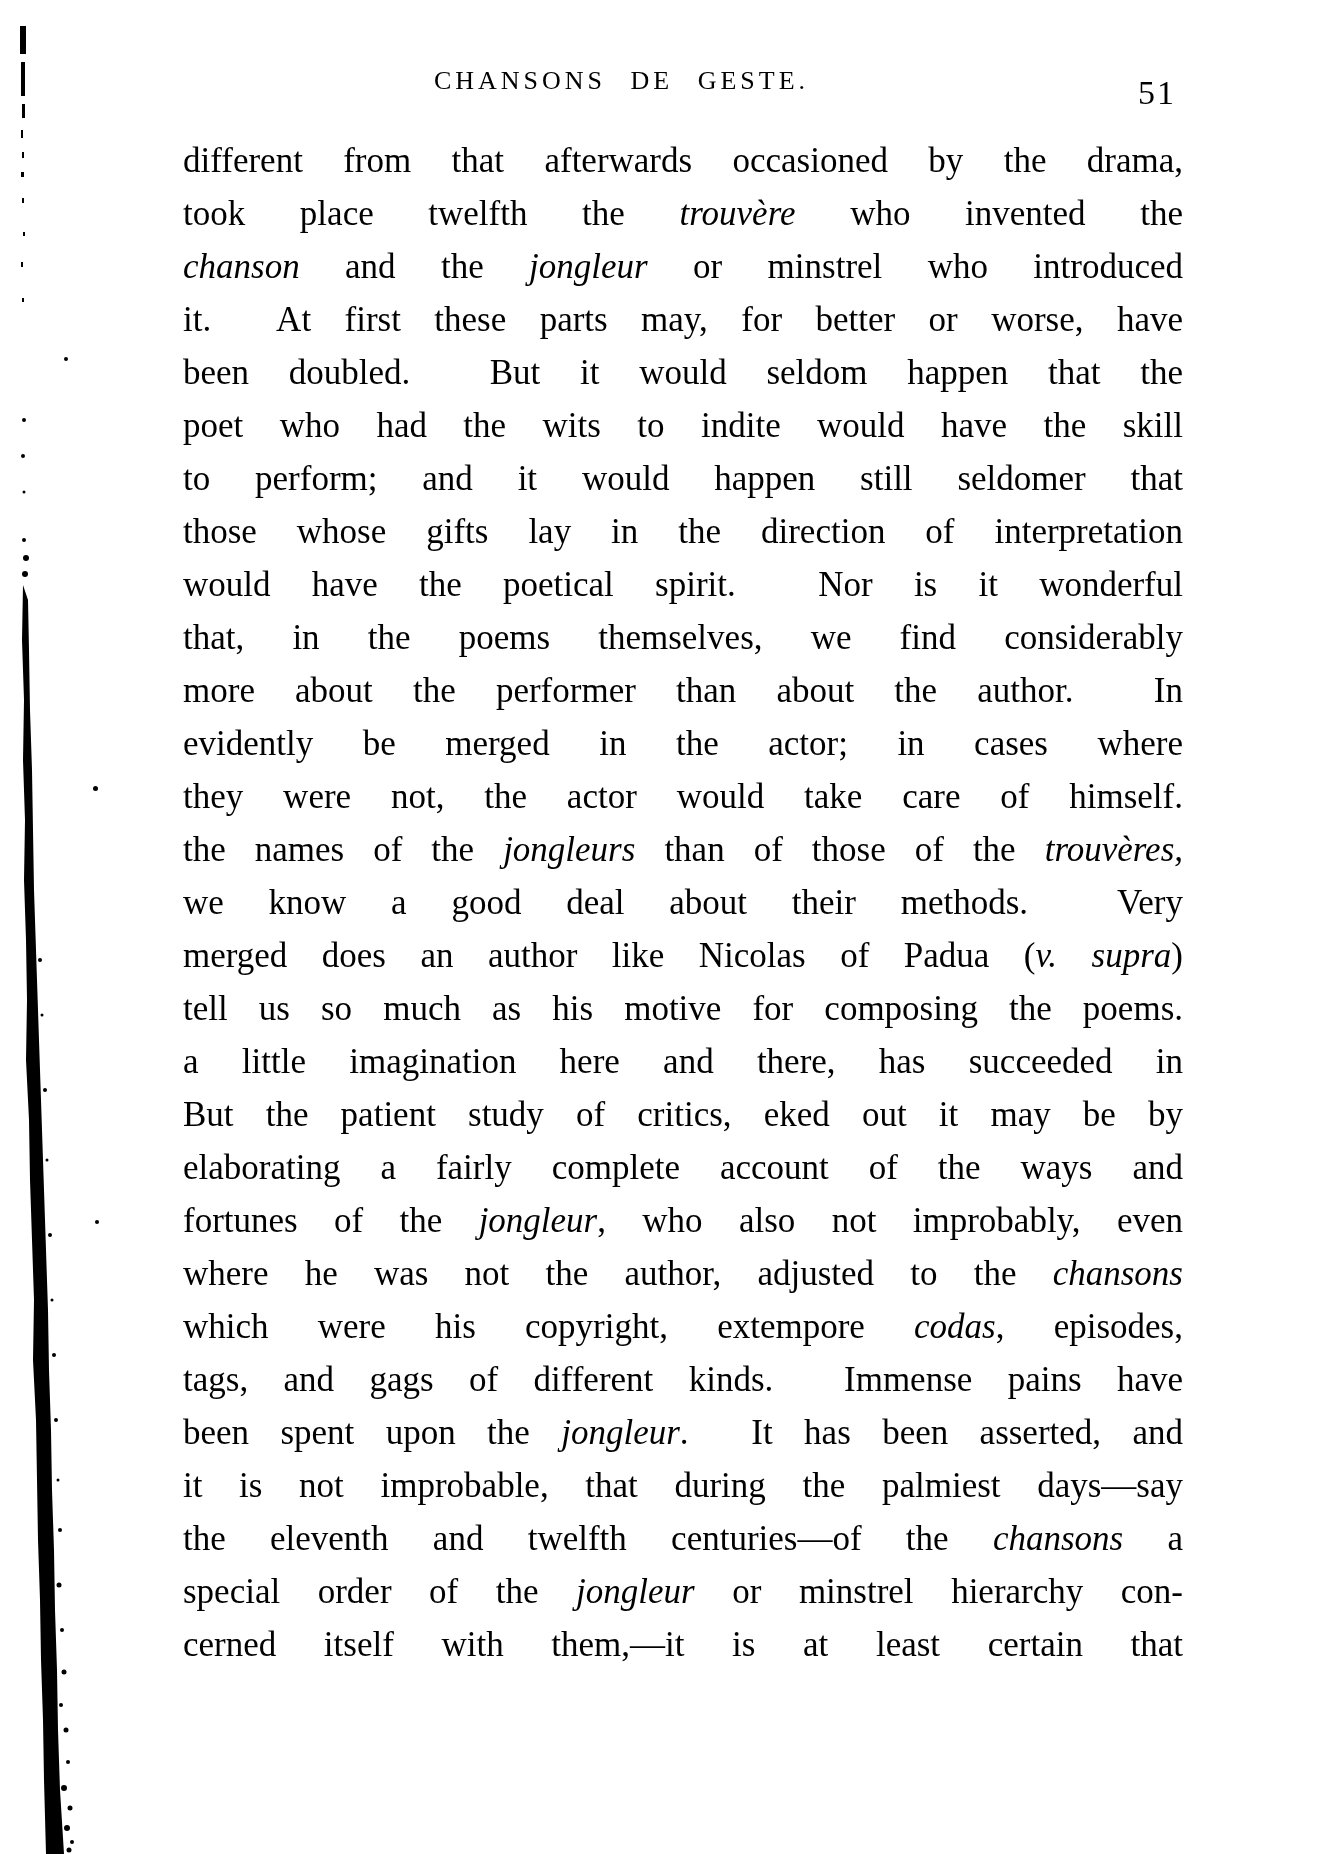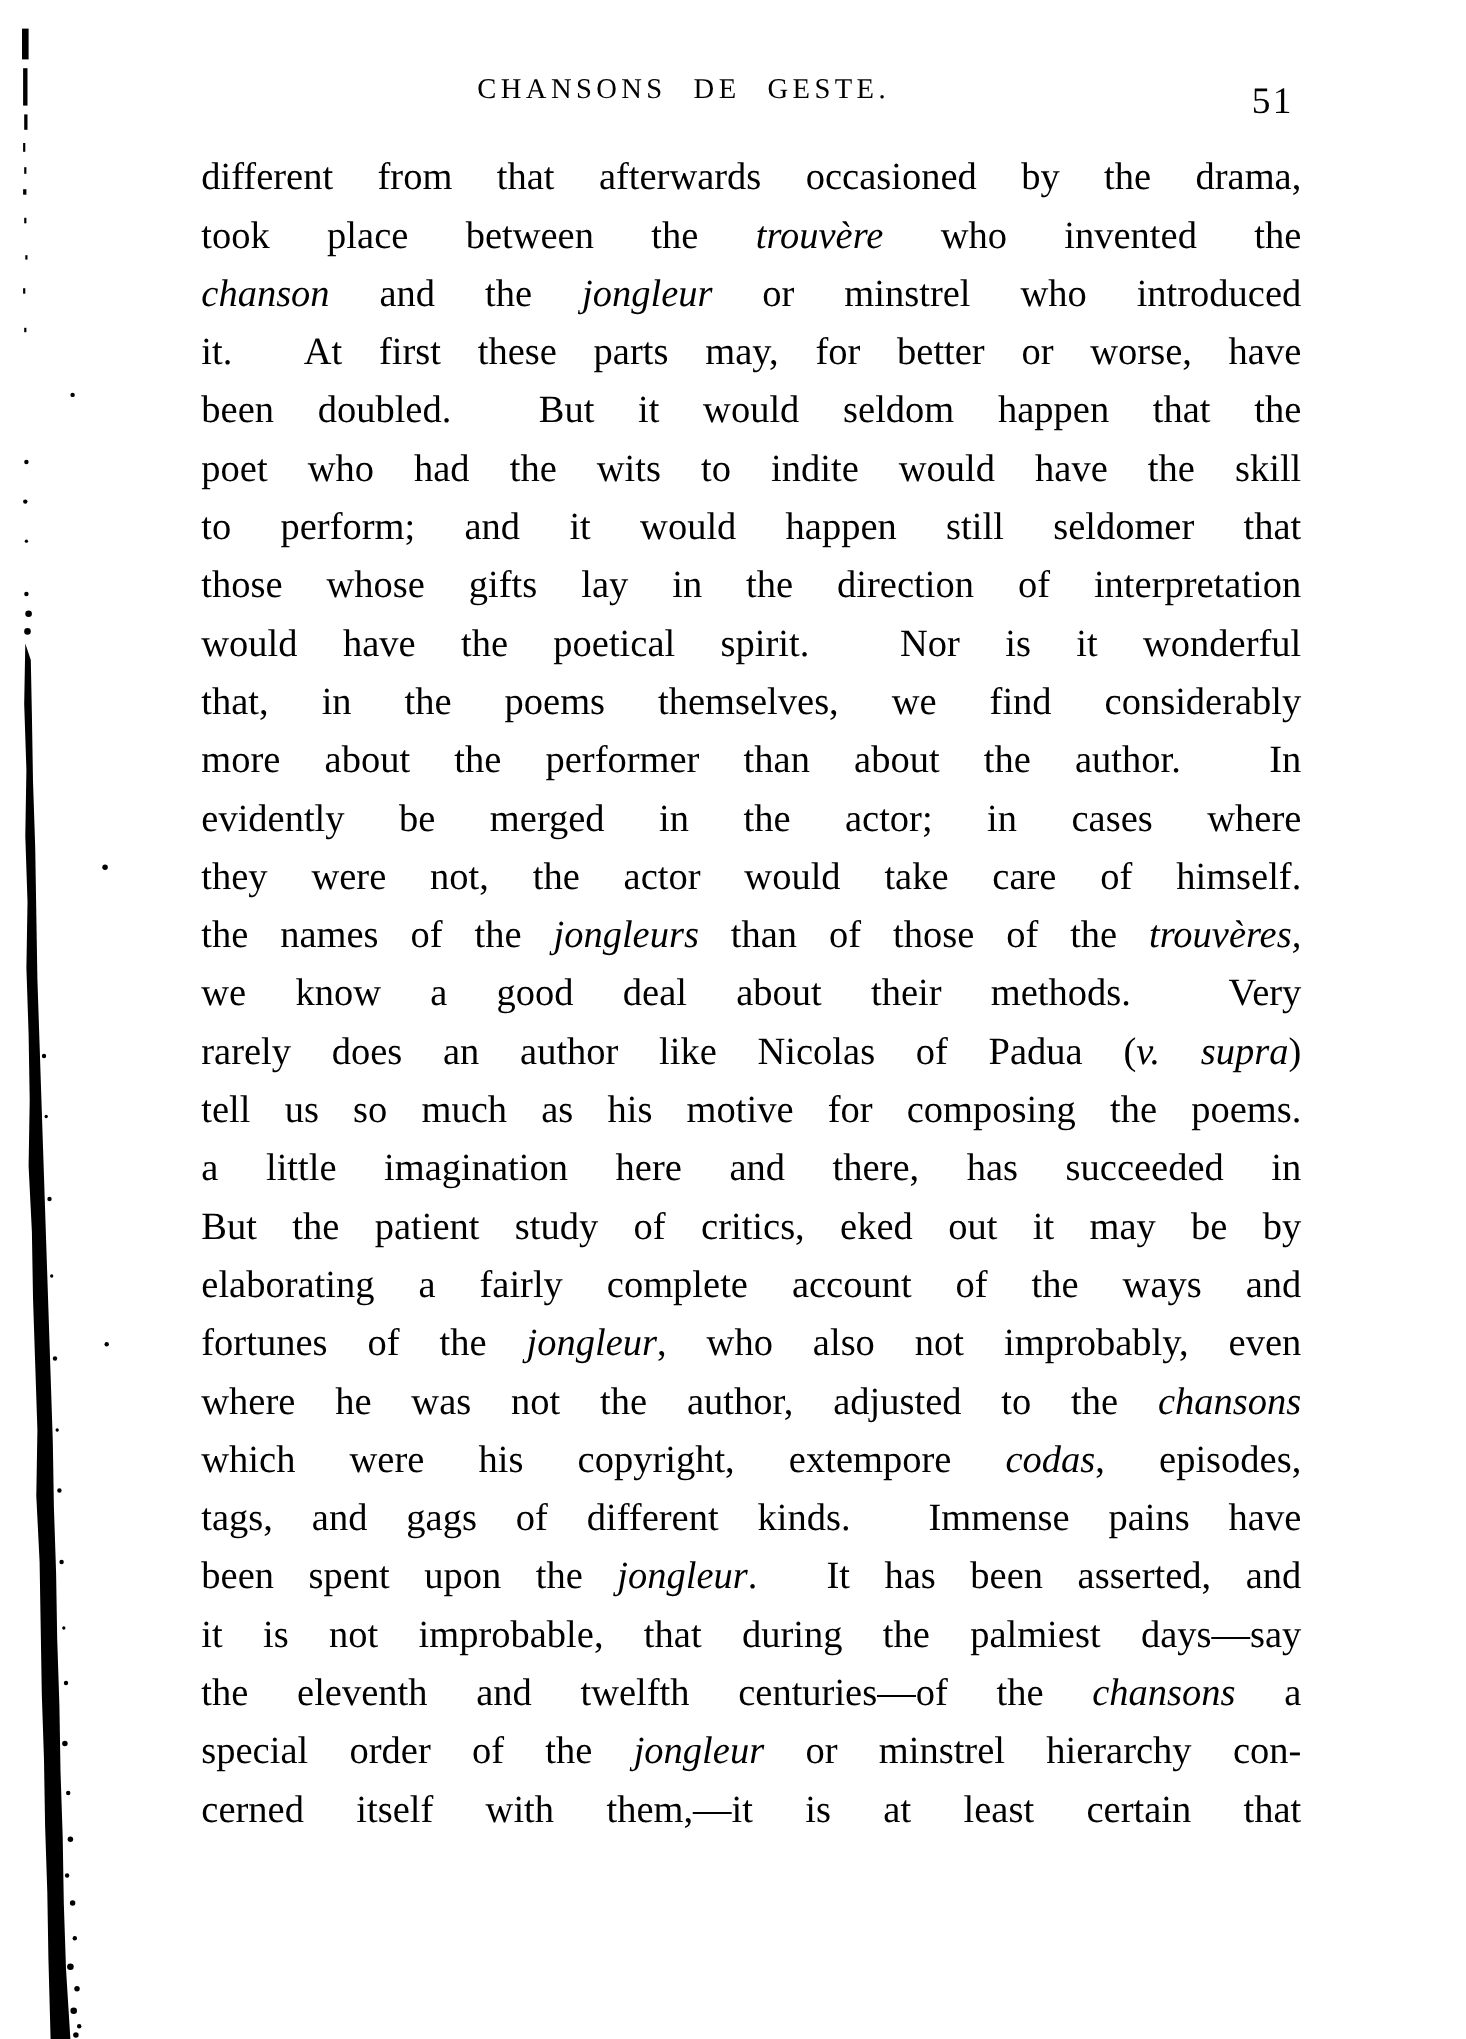--- a/index.html
+++ b/index.html
@@ -102,35 +102,35 @@
 <div class="speckle s1"></div>
 <div class="speckle s2"></div>
 <div class="speckle s3"></div>
 
 <div class="running-header">CHANSONS DE GESTE.</div>
 
 <div class="page-number">51</div>
 
 <div class="body-text">
     <div class="line"><span>different from that afterwards occasioned by the drama,</span></div>
-    <div class="line"><span>took place between the </span><em>trouvère</em><span> who invented the</span></div>
+    <div class="line"><span>took place twelfth the </span><em>trouvère</em><span> who invented the</span></div>
     <div class="line"><em>chanson</em><span> and the </span><em>jongleur</em><span> or minstrel who introduced</span></div>
     <div class="line"><span>it.&nbsp; At first these parts may, for better or worse, have</span></div>
     <div class="line"><span>been doubled.&nbsp; But it would seldom happen that the</span></div>
     <div class="line"><span>poet who had the wits to indite would have the skill</span></div>
     <div class="line"><span>to perform; and it would happen still seldomer that</span></div>
     <div class="line"><span>those whose gifts lay in the direction of interpretation</span></div>
     <div class="line"><span>would have the poetical spirit.&nbsp; Nor is it wonderful</span></div>
     <div class="line"><span>that, in the poems themselves, we find considerably</span></div>
     <div class="line"><span>more about the performer than about the author.&nbsp; In</span></div>
     <div class="line"><span>evidently be merged in the actor; in cases where</span></div>
     <div class="line"><span>they were not, the actor would take care of himself.</span></div>
     <div class="line"><span>the names of the </span><em>jongleurs</em><span> than of those of the </span><em>trouvères,</em></div>
     <div class="line"><span>we know a good deal about their methods.&nbsp; Very</span></div>
-    <div class="line"><span>rarely does an author like Nicolas of Padua (</span><em>v. supra</em><span>)</span></div>
+    <div class="line"><span>merged does an author like Nicolas of Padua (</span><em>v. supra</em><span>)</span></div>
     <div class="line"><span>tell us so much as his motive for composing the poems.</span></div>
     <div class="line"><span>a little imagination here and there, has succeeded in</span></div>
     <div class="line"><span>But the patient study of critics, eked out it may be by</span></div>
     <div class="line"><span>elaborating a fairly complete account of the ways and</span></div>
     <div class="line"><span>fortunes of the </span><em>jongleur</em><span>, who also not improbably, even</span></div>
     <div class="line"><span>where he was not the author, adjusted to the </span><em>chansons</em></div>
     <div class="line"><span>which were his copyright, extempore </span><em>codas</em><span>, episodes,</span></div>
     <div class="line"><span>tags, and gags of different kinds.&nbsp; Immense pains have</span></div>
     <div class="line"><span>been spent upon the </span><em>jongleur</em><span>.&nbsp; It has been asserted, and</span></div>
     <div class="line"><span>it is not improbable, that during the palmiest days—say</span></div>

